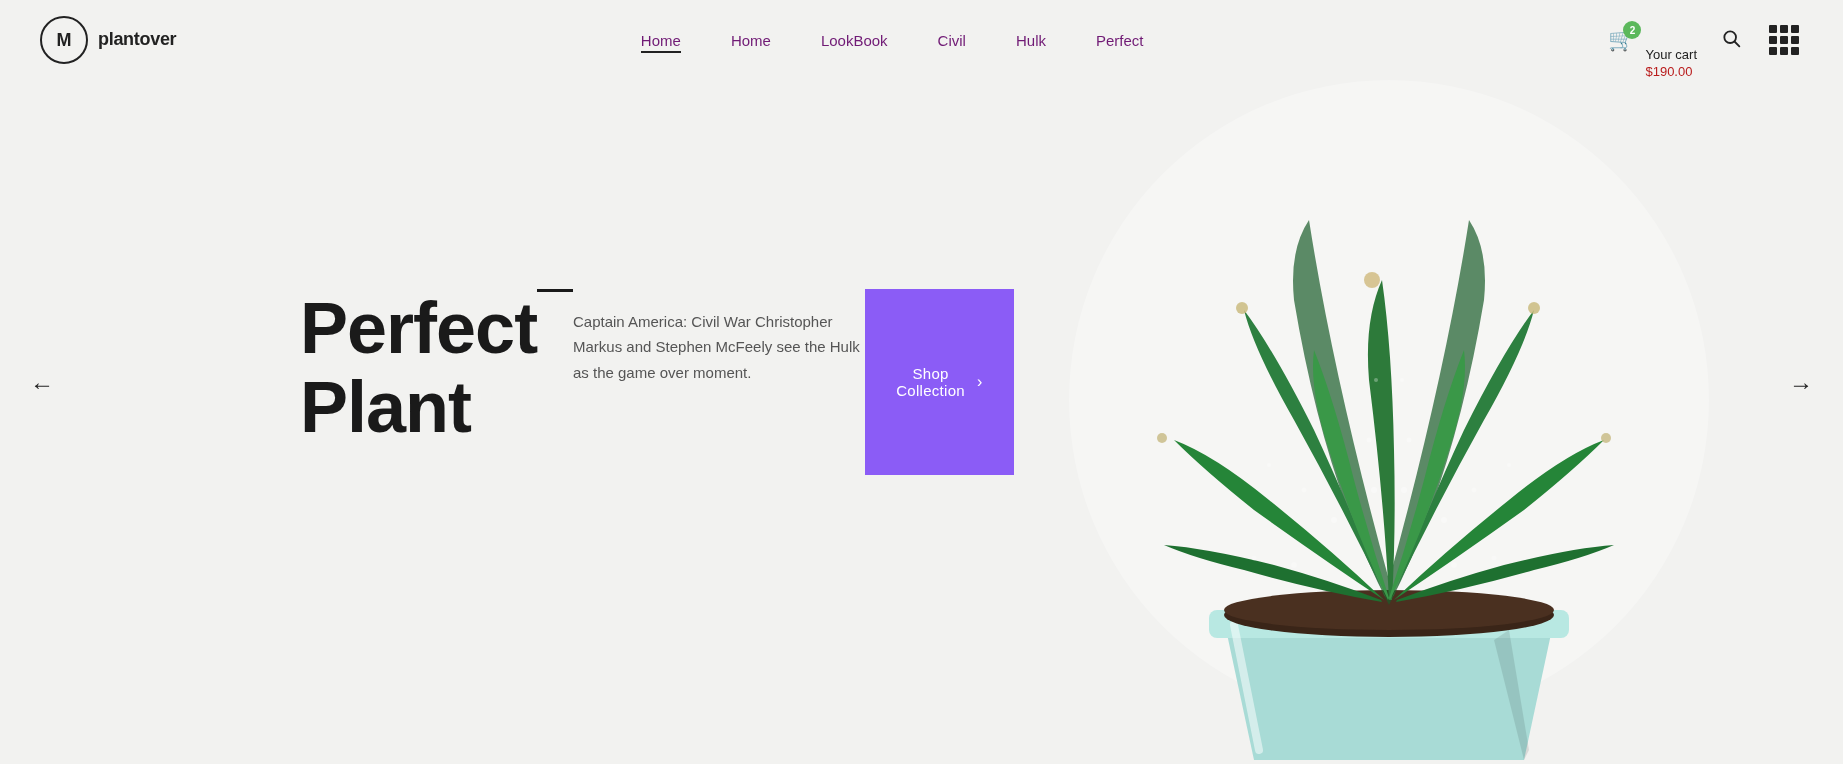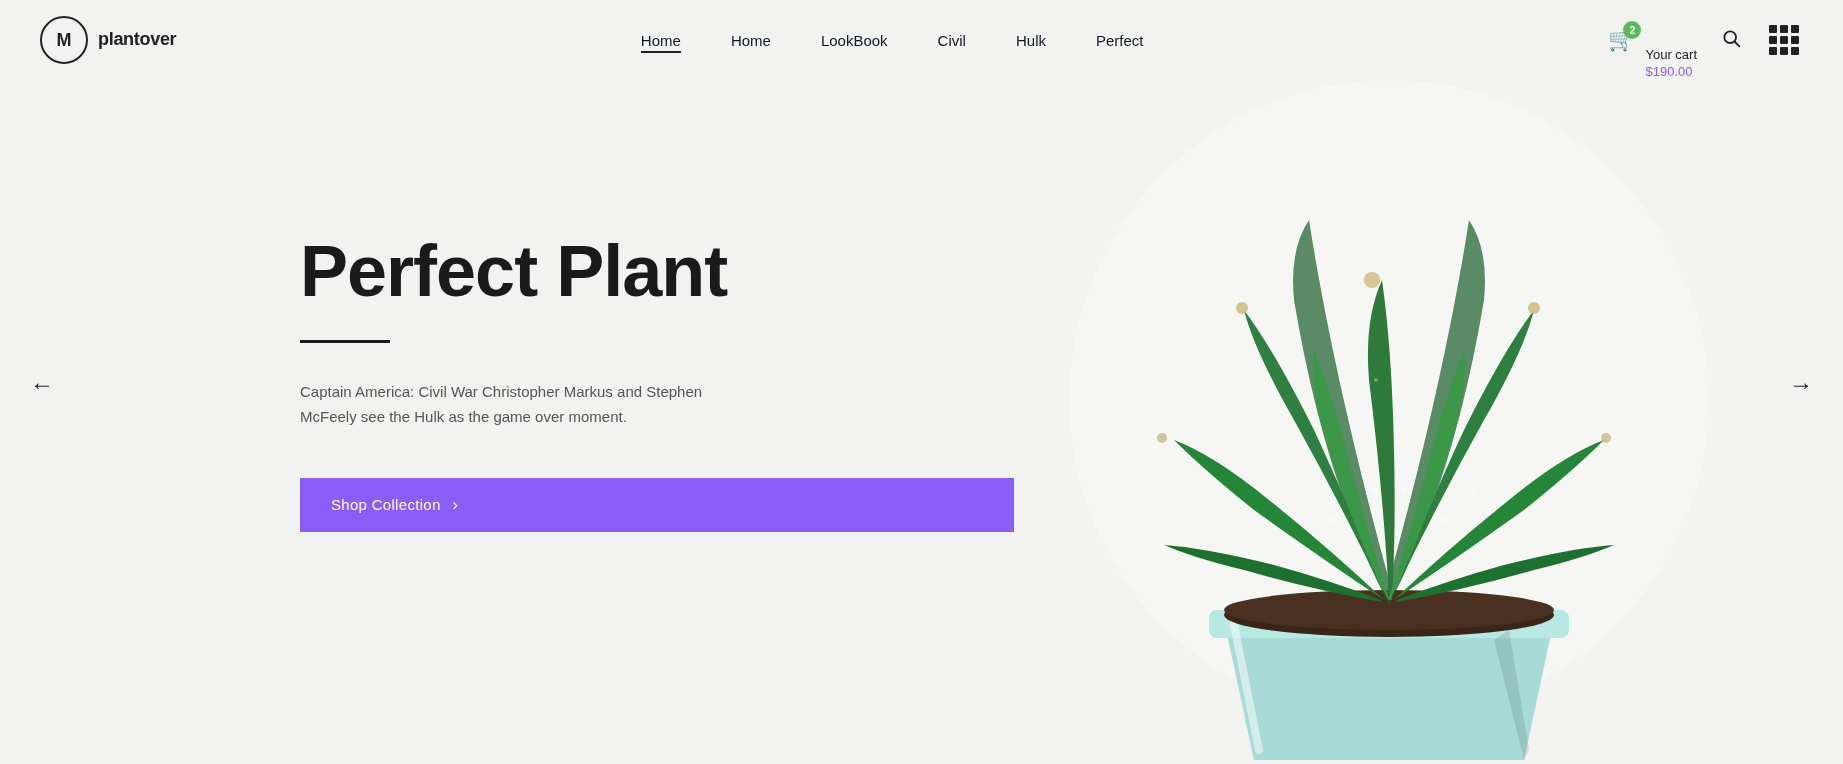--- a/index.html
+++ b/index.html
@@ -66,21 +66,21 @@
     }
 
     .nav-links {
       display: flex;
       align-items: center;
       gap: 50px;
     }
 
     .nav-link {
       font-size: 15px;
-      color: #0f172a;
+      color: #701a75;
       text-decoration: none;
       font-weight: 400;
       cursor: pointer;
       position: relative;
     }
 
     .nav-link.active::after {
       content: '';
       position: absolute;
       bottom: -4px;
@@ -136,21 +136,21 @@
     }
 
     .cart-label .cart-title {
       font-weight: 500;
       display: block;
       margin-top: 48px;
     }
 
     .cart-label .cart-amount {
       display: block;
-      color: #8b5cf6;
+      color: #b91c1c;
     }
 
     .search-icon-btn {
       font-size: 20px;
       color: #222;
       cursor: pointer;
       background: none;
       border: none;
     }
 
@@ -169,21 +169,20 @@
       right: 0;
       bottom: 0;
       display: flex;
       align-items: center;
     }
 
     .hero-left {
       flex: 0 0 55%;
       padding: 0 0 0 300px;
       display: flex;
-      flex-direction: column;
       justify-content: flex-start;
     }
 
     .hero-headline {
       font-size: 72px;
       font-weight: 700;
       color: #1a1a1a;
       line-height: 1.1;
       letter-spacing: -1px;
       margin-bottom: 28px;
@@ -195,20 +194,21 @@
       background: #1a1a1a;
       margin-bottom: 36px;
     }
 
     .hero-description {
       font-size: 15px;
       color: #555;
       line-height: 1.7;
       max-width: 460px;
       margin-bottom: 48px;
+      margin-top: 20px;
     }
 
     .shop-btn {
       display: inline-flex;
       align-items: center;
       gap: 12px;
       background: #8b5cf6;
       color: #fff;
       padding: 18px 31px;
       font-size: 15px;

